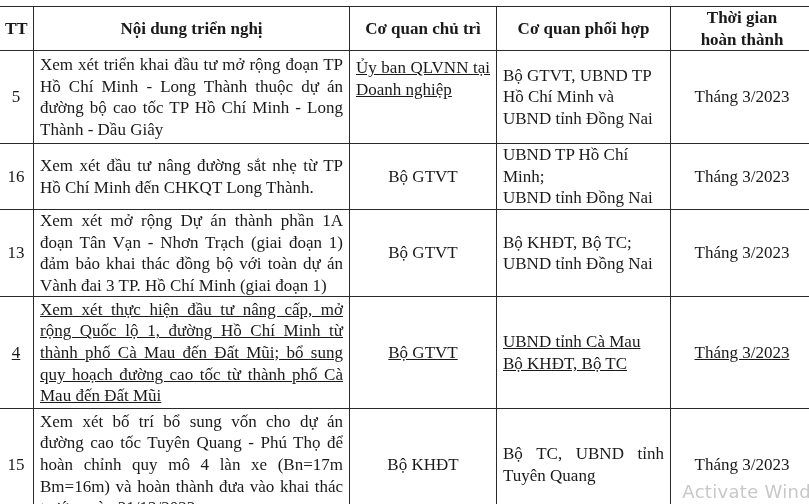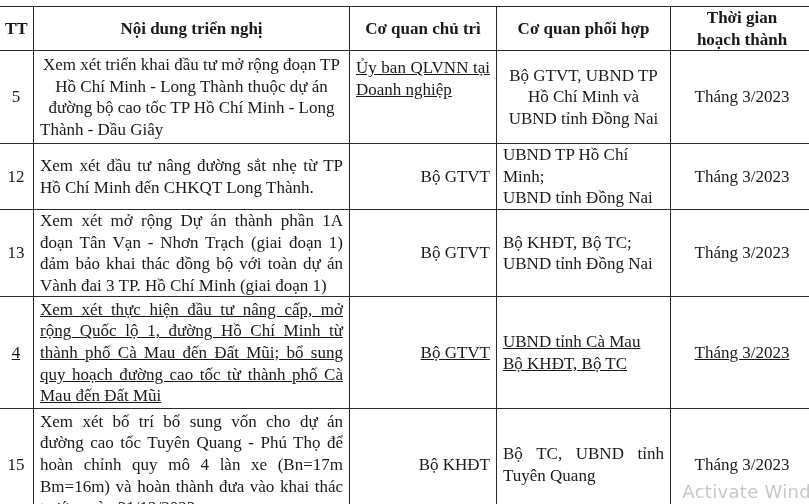--- a/index.html
+++ b/index.html
@@ -10,26 +10,26 @@
     table.doc td, table.doc th { border: 1.3px solid #2a2a2a; padding: 0 6px;
                 font-size: 17px; line-height: 21.6px; vertical-align: middle; }
     col.c-tt { width: 35px; }
     col.c-nd { width: 316px; }
     col.c-cq { width: 147px; }
     col.c-ph { width: 174px; }
     col.c-tg { width: 143px; }
     th { font-weight: bold; text-align: center; height: 42px; }
     td.tt { text-align: center; padding: 0; }
     td.nd { text-align: justify; text-align-last: left; }
-    td.cq { text-align: right; vertical-align: middle; }
+    td.cq { text-align: center; vertical-align: middle; }
     td.cq.top { vertical-align: top; padding-top: 6px; }
     td.ph { text-align: left; }
     td.ph.just { text-align: justify; }
     td.tg { text-align: center; }
-    tr.r11 td { height: 86px; text-align: center; }
+    tr.r11 td { height: 86px; }
     tr.r12 td { height: 44px; }
     tr.r13 td { height: 86px; }
     tr.r14 td { height: 111px; text-decoration: underline; }
     tr.r15 td { height: 111px; }
     .watermark { position: absolute; right: -2px; bottom: 2px; font-family: "DejaVu Sans", sans-serif;
                  font-size: 18px; color: #c8c8c8; letter-spacing: 0.3px; white-space: nowrap; }
     .line { display: block; }
   </style>
 </head>
 <body>
@@ -43,34 +43,34 @@
       <col class="c-tg">
   </colgroup>
   <thead>
     <tr>
       <th>TT</th>
       <th>Nội dung triển nghị</th>
       <th>Cơ quan chủ trì</th>
       <th>Cơ quan phối hợp</th>
       <th>
         <span class="line">Thời gian</span>
-        <span class="line">hoạch thành</span>
+        <span class="line">hoàn thành</span>
       </th>
     </tr>
   </thead>
   <tbody>
     <tr class="r11">
       <td class="tt">5</td>
       <td class="nd">Xem xét triển khai đầu tư mở rộng đoạn TP Hồ Chí Minh - Long Thành thuộc dự án đường bộ cao tốc TP Hồ Chí Minh - Long Thành - Dầu Giây</td>
       <td class="cq top" style="text-align:justify;text-decoration:underline;">Ủy ban QLVNN tại Doanh nghiệp</td>
       <td class="ph">Bộ GTVT, UBND TP Hồ Chí Minh và UBND tỉnh Đồng Nai</td>
       <td class="tg">Tháng 3/2023</td>
     </tr>
     <tr class="r12">
-      <td class="tt">12</td>
+      <td class="tt">16</td>
       <td class="nd">Xem xét đầu tư nâng đường sắt nhẹ từ TP Hồ Chí Minh đến CHKQT Long Thành.</td>
       <td class="cq">Bộ GTVT</td>
       <td class="ph">
         <span class="line">UBND TP Hồ Chí Minh;</span>
         <span class="line">UBND tỉnh Đồng Nai</span>
       </td>
       <td class="tg">Tháng 3/2023</td>
     </tr>
     <tr class="r13">
       <td class="tt">13</td>

